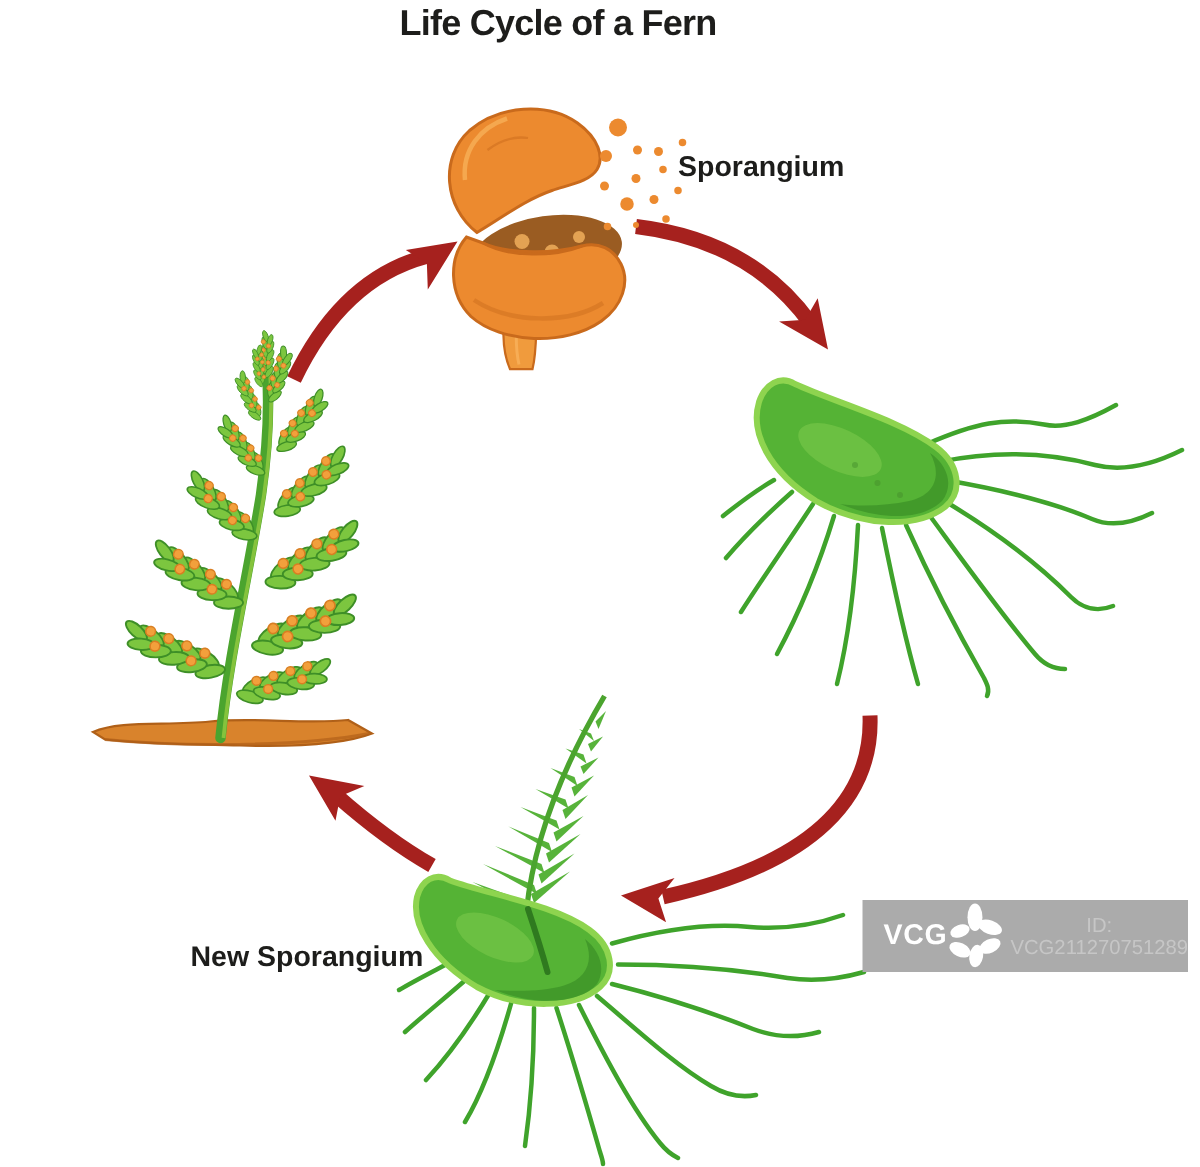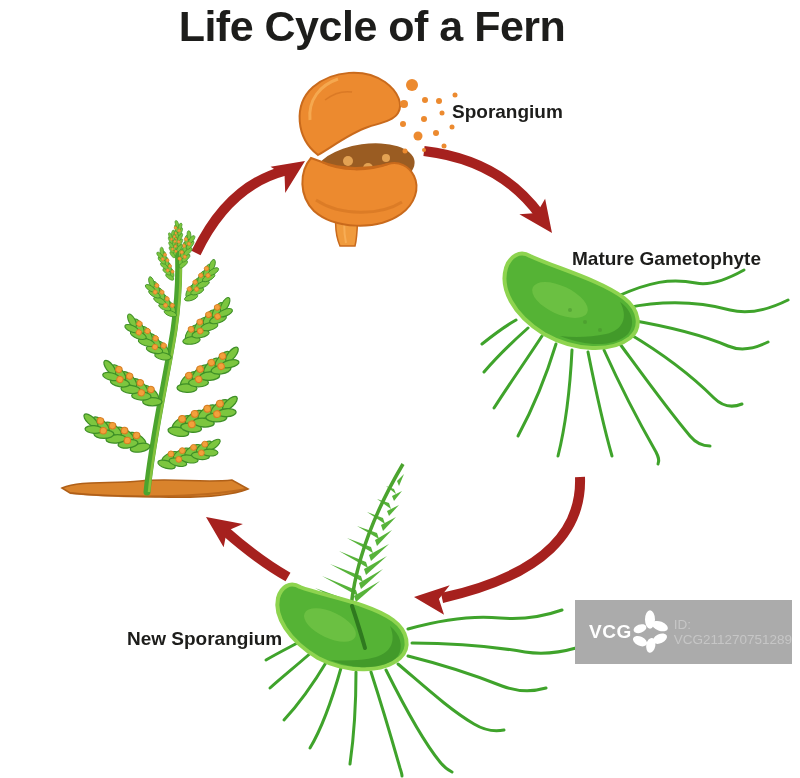--- a/index.html
+++ b/index.html
@@ -1,19 +1,19 @@
 <!DOCTYPE html>
 <html style="--text: #1d1d1b; --arrow: #a6211e; --leaf-light: #7cc63f; --leaf-mid: #57b33a; --leaf-dark: #3e8f27; --stem-green: #4ba42e; --stem-hl: #8cc63f; --rhizoid-green: #3fa32b; --body-green: #55b335; --body-rim: #8ed44f; --body-shadow: #3d9428; --body-hl: #7ecb4d; --capsule-orange: #ec8a2f; --capsule-dark: #c96a1c; --capsule-hl: #f7ad55; --interior-brown: #9a5c22; --inner-spore: #e3a253; --stalk-orange: #f09b3d; --soil-orange: #d9832c; --soil-dark: #b06018; --sorus-orange: #f2a03c; --sorus-stroke: #d97e22; --watermark-bg: #ababab; --watermark-id: #c6c6c6;"><head>
 <meta charset="utf-8">
 <style>
   html,body{margin:0;padding:0;background:#fff;}
   #stage{position:relative;width:800px;height:778px;background:#fff;overflow:hidden;
          font-family:"Liberation Sans", sans-serif;}
   .abs{position:absolute;}
-  #title{left:0;top:2px;width:744px;text-align:center;font-size:43px;font-weight:700;
+  #title{left:0;top:2px;width:744px;text-align:center;font-size:24px;font-weight:700;
          letter-spacing:-0.5px;color:var(--text);white-space:nowrap;}
   .stage-label{font-size:19px;font-weight:700;color:var(--text);white-space:nowrap;}
   #lbl-sporangium{left:452px;top:101px;}
   #lbl-gametophyte{left:572px;top:248px;}
   #lbl-mature-sporo{left:4px;top:208px;}
   #lbl-new-sporo{left:127px;top:628px;}
   #artwork{left:0;top:0;}
 
   
   .ca-f{fill:var(--arrow);}
@@ -23,25 +23,25 @@
   .sorus{fill:var(--sorus-orange);stroke:var(--sorus-stroke);stroke-width:1px;}
   .stemline{stroke:var(--stem-green);fill:none;}
   .rhiz{stroke:var(--rhizoid-green);fill:none;stroke-width:3px;stroke-linecap:round;}
   .gbody{fill:var(--body-green);stroke:var(--body-rim);stroke-width:4px;}
   .gshadow{fill:var(--body-shadow);opacity:.8;}
   .ghl{fill:var(--body-hl);opacity:.55;}
   .caps{fill:var(--capsule-orange);stroke:var(--capsule-dark);stroke-width:2px;}
   .spore{fill:var(--capsule-orange);}
   .soil{fill:var(--soil-orange);stroke:var(--soil-dark);stroke-width:1.5px;}
 
-  #watermark{left:575px;top:600px;width:217px;height:64px;background:var(--watermark-bg);
+  #watermark{left:575px;top:600px;width:217px;height:48px;background:var(--watermark-bg);
              display:flex;align-items:center;padding-left:14px;box-sizing:border-box;}
   #wm-brand{color:#fff;font-weight:700;font-size:19px;letter-spacing:.5px;}
   #wm-flower{margin:0 4px 0 -2px;}
-  #wm-id{color:var(--watermark-id);font-size:13.5px;}
+  #wm-id{color:var(--watermark-id);font-size:13.5px;text-align:center;}
 </style>
 </head>
 <body>
 
 <div id="stage">
 
   <svg id="artwork" class="abs" width="800" height="778" viewBox="0 0 800 778">
     <defs>
 
       <g id="pinna">
@@ -210,21 +210,20 @@
       <use href="#pinna" transform="translate(172,358) scale(-0.88,0.88) rotate(-28)"></use>
       <use href="#pinna" transform="translate(163,402) scale(-1.02,1.02) rotate(-18)"></use>
       <use href="#pinna" transform="translate(151,446) scale(-1.05,1.05) rotate(-8)"></use>
       <use href="#pinna" transform="translate(177,252) rotate(-75) scale(0.45)"></use>
       <use href="#pinna" transform="translate(175,258) scale(-0.4,0.4) rotate(-70)"></use>
     </g>
   </svg>
 
   <div id="title" class="abs">Life Cycle of a Fern</div>
   <div id="lbl-sporangium" class="abs stage-label">Sporangium</div>
-  <div id="lbl-gametophyte" class="abs stage-label">Mature Gametophyte</div>
   <div id="lbl-new-sporo" class="abs stage-label">New Sporangium</div>
 
   <div id="watermark" class="abs">
     <span id="wm-brand">VCG</span>
     <svg id="wm-flower" width="48" height="56" viewBox="0 0 48 56">
       <ellipse cx="24" cy="13" rx="6" ry="11" fill="#fff"></ellipse>
       <ellipse cx="36" cy="21" rx="10" ry="5.5" transform="rotate(20 36 21)" fill="#fff"></ellipse>
       <ellipse cx="36" cy="36" rx="9" ry="5.5" transform="rotate(-25 36 36)" fill="#fff"></ellipse>
       <ellipse cx="25" cy="44" rx="5.5" ry="9" transform="rotate(10 25 44)" fill="#fff"></ellipse>
       <ellipse cx="12" cy="39" rx="9" ry="5.5" transform="rotate(25 12 39)" fill="#fff"></ellipse>

